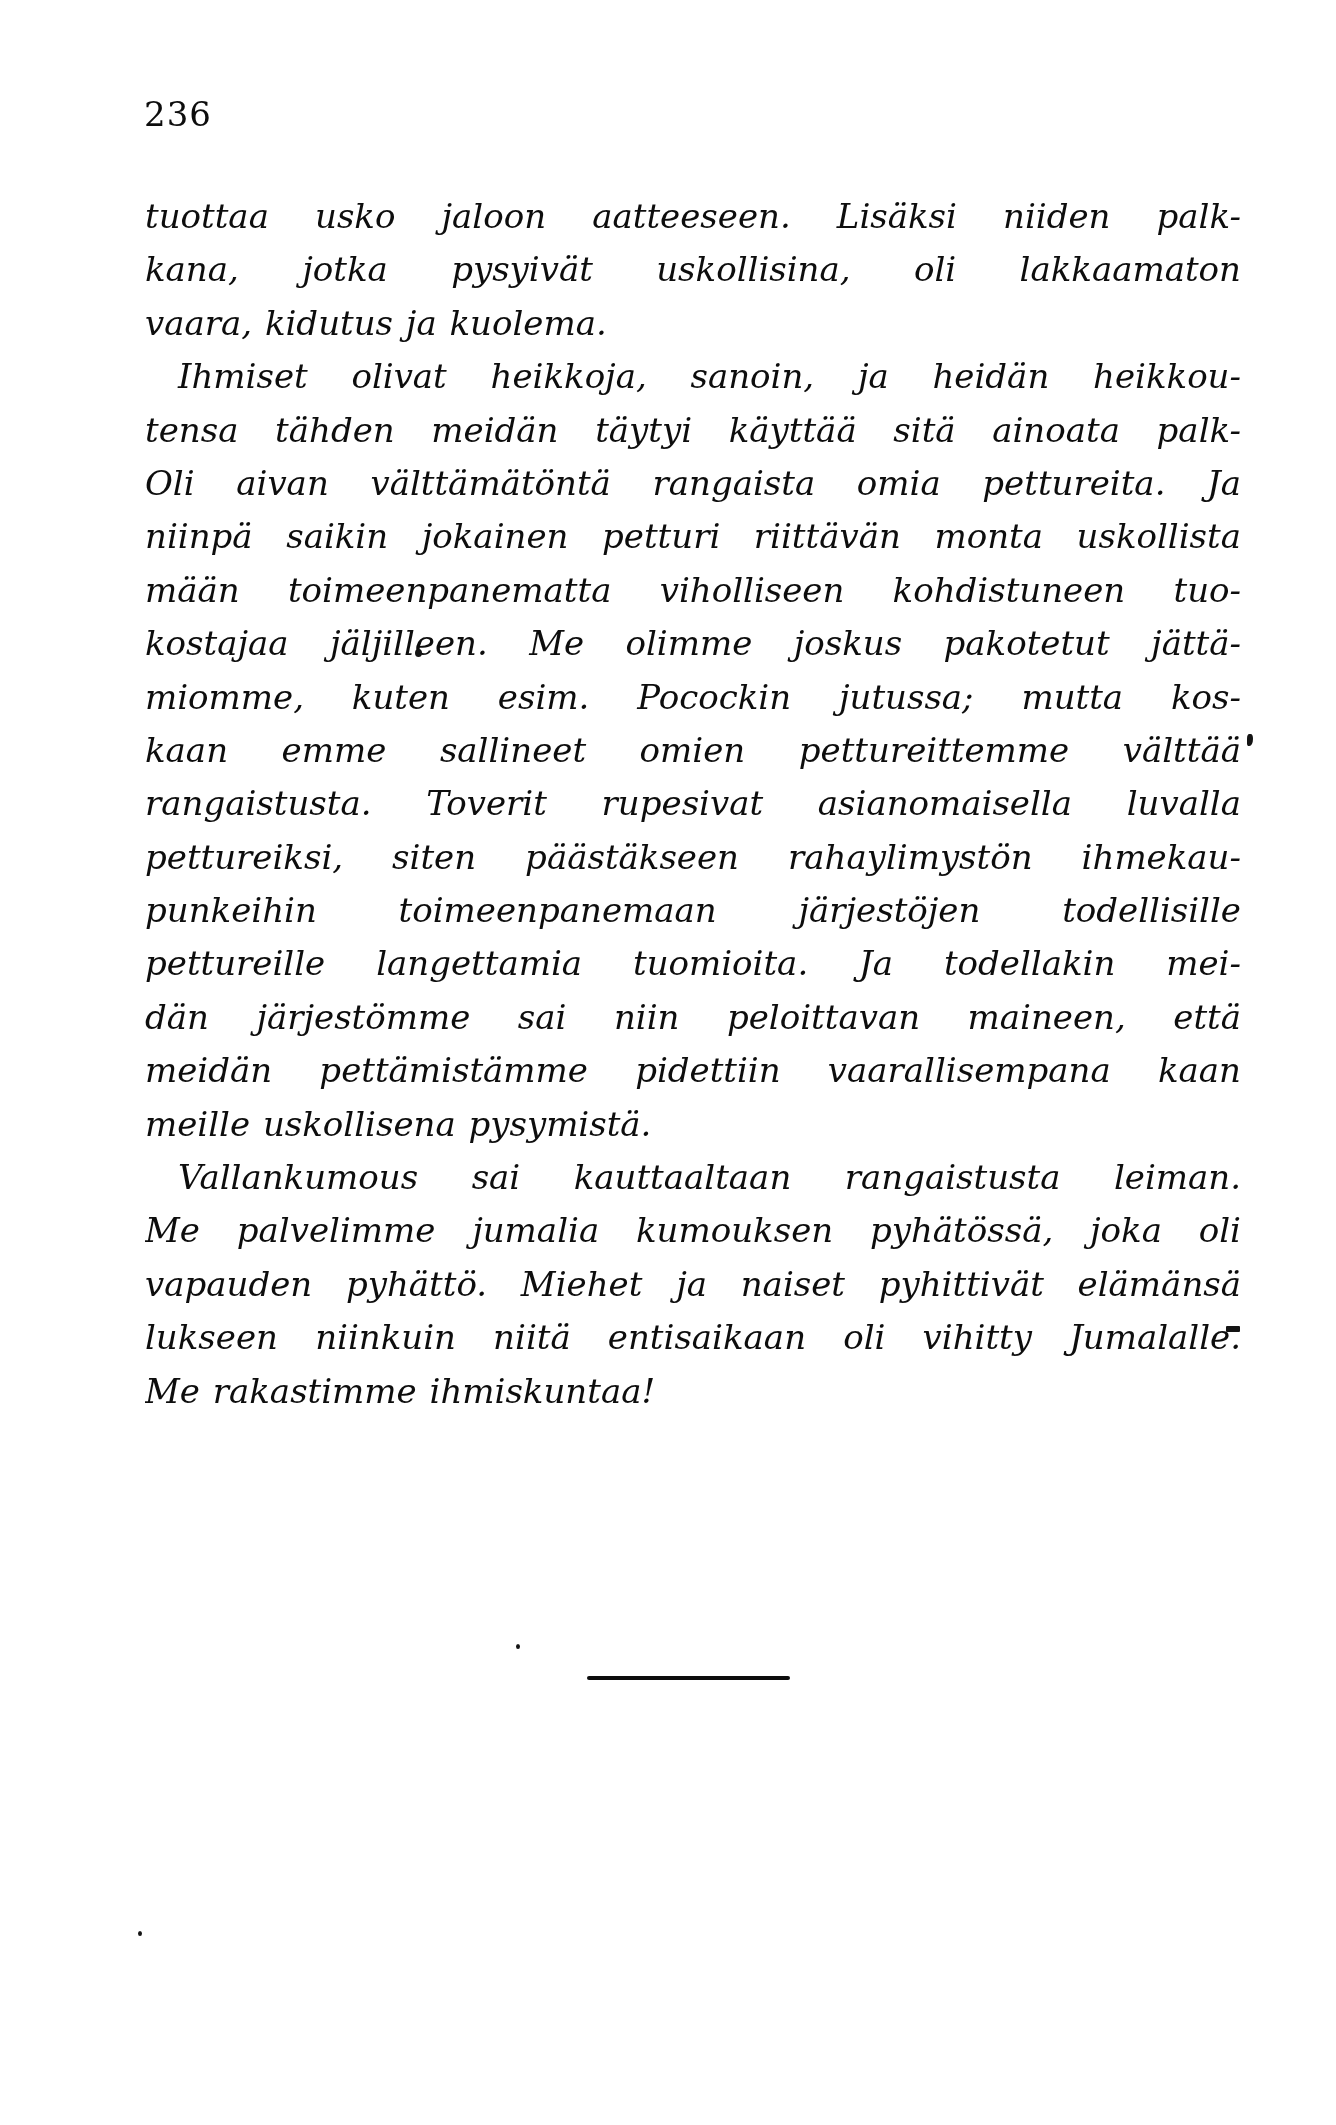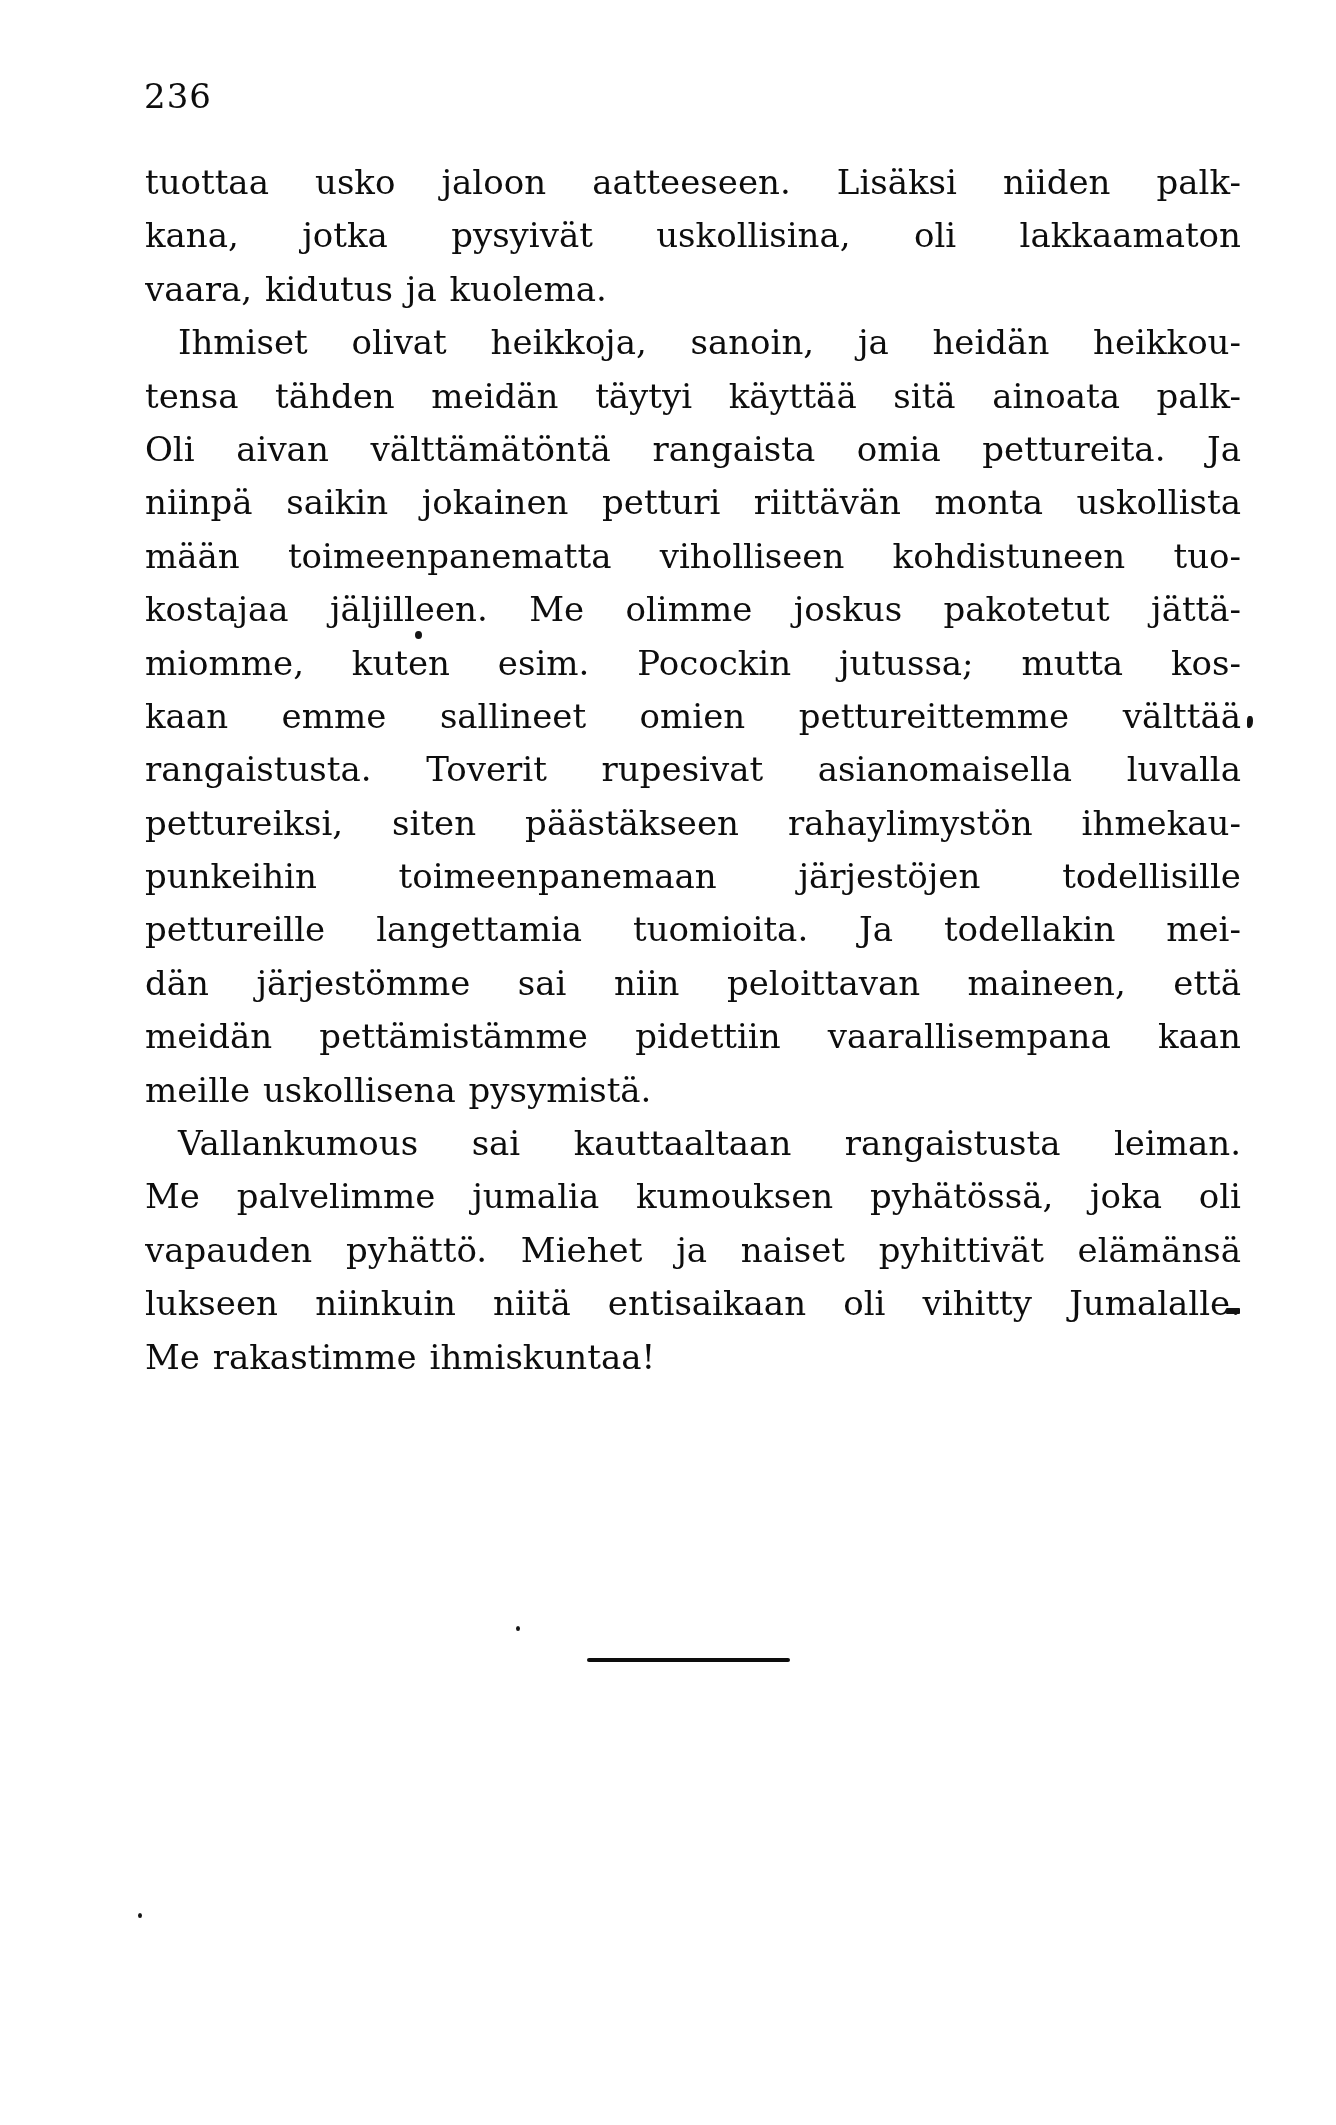--- a/index.html
+++ b/index.html
@@ -8,34 +8,36 @@
     height: 2125px;
     background: #ffffff;
     position: relative;
     overflow: hidden;
     font-family: "DejaVu Serif", serif;
     color: #0d0d0d;
   }
   .page {
     position: absolute;
     inset: 0;
+    margin-top: 18px;
   }
   .page-number {
     position: absolute;
     left: 144px;
     top: 76px;
     font-size: 34px;
     line-height: 40px;
     letter-spacing: 1px;
   }
   .text-block {
     position: absolute;
     left: 145px;
-    top: 156px;
+    top: 172px;
     width: 1096px;
+    font-style: italic;
   }
   .line {
     font-size: 34px;
     line-height: 53.4px;
     height: 53.4px;
     overflow: hidden;
     text-align: justify;
     text-align-last: justify;
     word-spacing: 2px;
     white-space: normal;

